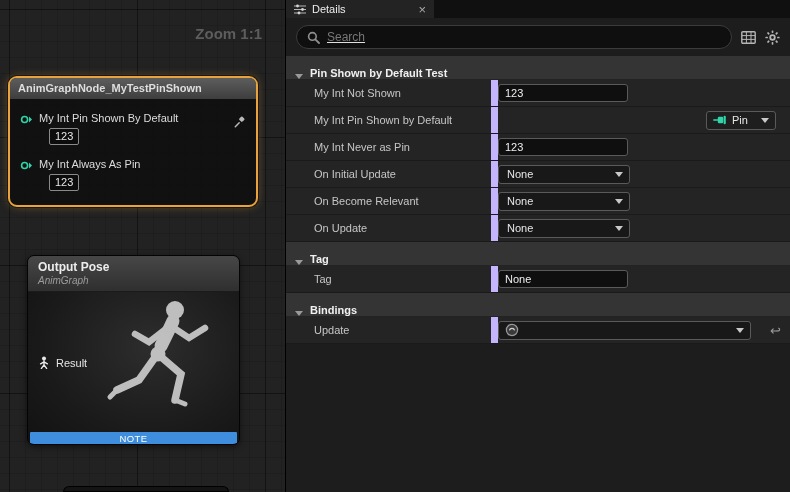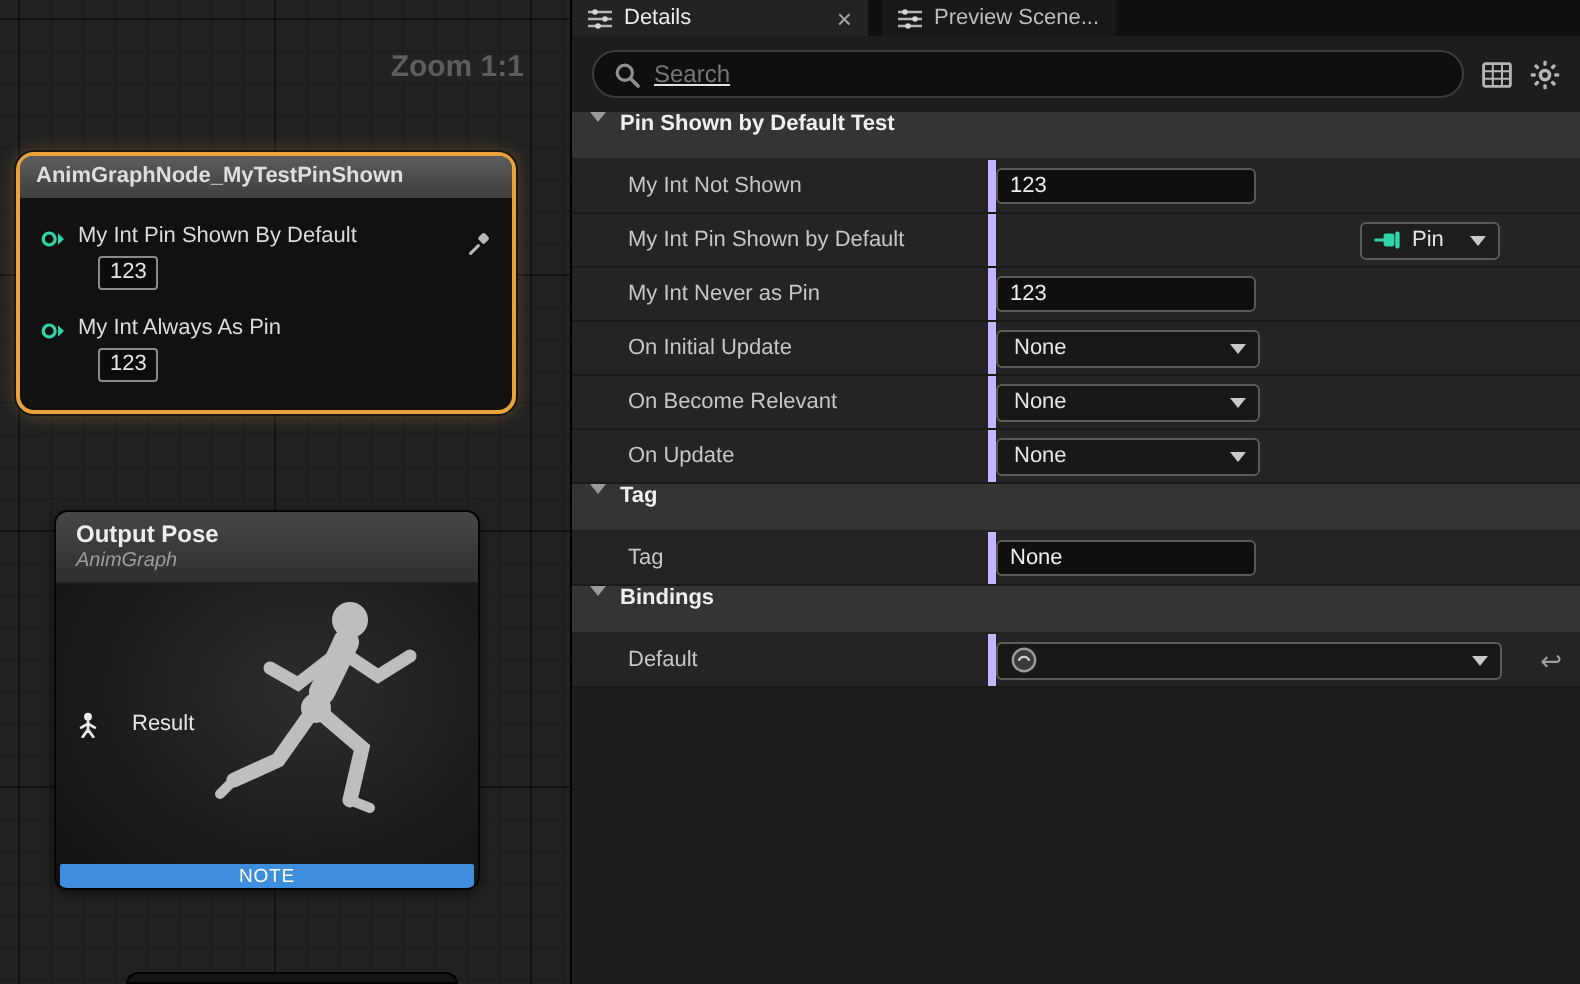--- a/index.html
+++ b/index.html
@@ -34,21 +34,21 @@
   .node2{position:absolute;left:27px;top:255px;width:213px;height:190px;background:#161616;
     border:1px solid #040404;border-radius:7px;overflow:hidden;
     box-shadow:0 2px 6px rgba(0,0,0,.5);}
   .n2-hdr{background:linear-gradient(to bottom,#474747,#2f2f2f);padding:4px 10px 5px;
     border-bottom:1px solid #1b1b1b;}
   .n2-title{font-size:12px;font-weight:bold;color:#ededed;}
   .n2-sub{font-size:10px;font-style:italic;color:#9c9c9c;margin-top:1px;}
   .n2-body{position:relative;height:155px;
     background:radial-gradient(ellipse at 58% 35%, #2d2d2d 0%, #1a1a1a 62%, #111 100%);}
   .mannequin{position:absolute;right:2px;top:2px;display:block;opacity:.95;}
-  .result-row{position:absolute;left:10px;top:64px;display:flex;gap:16px;
+  .result-row{position:absolute;left:10px;top:64px;display:flex;align-items:center;gap:6px;
     font-size:11px;color:#e5e5e5;cursor:pointer;}
   .note-bar{position:absolute;left:2px;right:2px;bottom:3px;height:12px;background:var(--blue);
     color:#fff;font-size:9.5px;letter-spacing:.4px;display:flex;align-items:center;
     justify-content:center;border-radius:1px;}
   .partial{position:absolute;left:63px;top:486px;width:166px;height:6px;background:#141414;
     border:1px solid #000;border-radius:6px 6px 0 0;}
 
   
   .details{position:absolute;left:285px;top:0;width:505px;height:492px;background:#1d1d1d;
     border-left:1px solid #000;}
@@ -62,37 +62,37 @@
 
   .searchrow{height:38px;display:flex;align-items:center;gap:9px;padding:0 10px;background:#1d1d1d;}
   .searchbox{flex:1;height:24px;background:#0f0f0f;border:1px solid #3c3c3c;border-radius:12px;
     display:flex;align-items:center;gap:7px;padding:0 10px;}
   .searchbox input{flex:1;background:transparent;border:none;outline:none;color:#e0e0e0;
     font-size:12px;font-family:inherit;text-decoration:underline;}
   .searchbox input::placeholder{color:#777;}
   .toolbar-ic{display:inline-flex;cursor:pointer;}
 
   .sec-h{height:24px;background:#343434;border-bottom:1px solid #232323;display:flex;
-    align-items:flex-start;gap:7px;padding-left:9px;cursor:pointer;}
+    align-items:flex-end;gap:7px;padding-left:9px;cursor:pointer;}
   .sec-t{font-size:11px;font-weight:bold;color:#f0f0f0;}
   .tri{width:0;height:0;border-left:4px solid transparent;border-right:4px solid transparent;
     border-top:5px solid #9a9a9a;}
   .row{height:27px;display:flex;align-items:center;background:#242424;border-bottom:1px solid #1a1a1a;}
   .lab{width:212px;padding-left:28px;font-size:11px;color:#c6c6c6;white-space:nowrap;
-    overflow:hidden;border-right:4px solid #c4b5fd;align-self:stretch;display:flex;align-items:center;}
+    overflow:hidden;border-right:7px solid #c4b5fd;align-self:stretch;display:flex;align-items:center;}
   .val{flex:1;display:flex;align-items:center;align-self:stretch;}
   .inp{width:130px;height:18px;background:#0f0f0f;border:1px solid #5a5a5a;border-radius:3px;
     color:#eee;font-size:11px;padding:0 6px;font-family:inherit;outline:none;}
   .dd{display:flex;align-items:center;width:132px;height:19px;background:#181818;
     border:1px solid #5a5a5a;border-radius:3px;font-size:11px;color:#e6e6e6;
     padding-left:8px;gap:5px;cursor:pointer;}
   .dd-t{white-space:nowrap;overflow:hidden;}
   .chev{width:0;height:0;border-left:4px solid transparent;border-right:4px solid transparent;
     border-top:5px solid #c9c9c9;margin-left:auto;margin-right:6px;flex:none;}
-  .pin-dd{width:70px;margin-left:auto;margin-right:40px;padding-left:6px;background:#1e1e1e;}
+  .pin-dd{width:70px;margin-left:auto;margin-right:14px;padding-left:6px;background:#1e1e1e;}
   .pin-dd .ic{color:var(--teal);display:inline-flex;}
   .bind-dd{width:253px;gap:6px;padding-left:6px;}
   .bind-dd .ic{display:inline-flex;}
   .bind-arrow{margin-left:auto;margin-right:9px;color:#9c9c9c;font-size:13px;cursor:pointer;}
   .ic{display:inline-flex;align-items:center;}
 </style>
 </head>
 <body>
 
 <div class="graph">
@@ -176,31 +176,20 @@
           <svg width="12" height="11" viewBox="0 0 12 11">
             <path d="M0 2 H12 M0 5.5 H12 M0 9 H12" stroke="#b5b5b5" stroke-width="1.2"></path>
             <circle cx="3.5" cy="2" r="1.4" fill="#d5d5d5"></circle>
             <circle cx="8.5" cy="5.5" r="1.4" fill="#d5d5d5"></circle>
             <circle cx="5" cy="9" r="1.4" fill="#d5d5d5"></circle>
           </svg>
         </span>
       <span class="tab-label">Details</span>
       <span class="tab-close">×</span>
     </div>
-    <div class="tab inactive">
-      <span class="tab-ic">
-          <svg width="12" height="11" viewBox="0 0 12 11">
-            <path d="M0 2 H12 M0 5.5 H12 M0 9 H12" stroke="#b5b5b5" stroke-width="1.2"></path>
-            <circle cx="3.5" cy="2" r="1.4" fill="#d5d5d5"></circle>
-            <circle cx="8.5" cy="5.5" r="1.4" fill="#d5d5d5"></circle>
-            <circle cx="5" cy="9" r="1.4" fill="#d5d5d5"></circle>
-          </svg>
-        </span>
-      <span class="tab-label">Preview Scene...</span>
-    </div>
   </div>
 
   <div class="searchrow">
     <div class="searchbox">
       <span class="ic">
           <svg width="13" height="13" viewBox="0 0 13 13">
             <circle cx="5.4" cy="5.4" r="3.8" fill="none" stroke="#8f8f8f" stroke-width="1.6"></circle>
             <path d="M8.3 8.3 L12 12" stroke="#8f8f8f" stroke-width="1.8" stroke-linecap="round"></path>
           </svg>
         </span>
@@ -297,21 +286,21 @@
         <div class="lab">Tag</div>
         <div class="val">
           <input class="inp" type="text" value="None" style="">
         </div>
       </div>
       <div class="sec-h">
         <span class="tri"></span>
         <span class="sec-t">Bindings</span>
       </div>
       <div class="row">
-        <div class="lab">Default</div>
+        <div class="lab">Update</div>
         <div class="val">
           <div class="dd bind-dd">
             <span class="ic">
               <svg width="14" height="14" viewBox="0 0 14 14">
                 <circle cx="7" cy="7" r="5.6" fill="#3a3a3a" stroke="#9a9a9a" stroke-width="1.2"></circle>
                 <path d="M4.4 7.4 A2.7 2.7 0 0 1 9.6 7.4" fill="none" stroke="#cfcfcf" stroke-width="1.2"></path>
               </svg>
             </span>
             <span class="chev"></span>
           </div>

